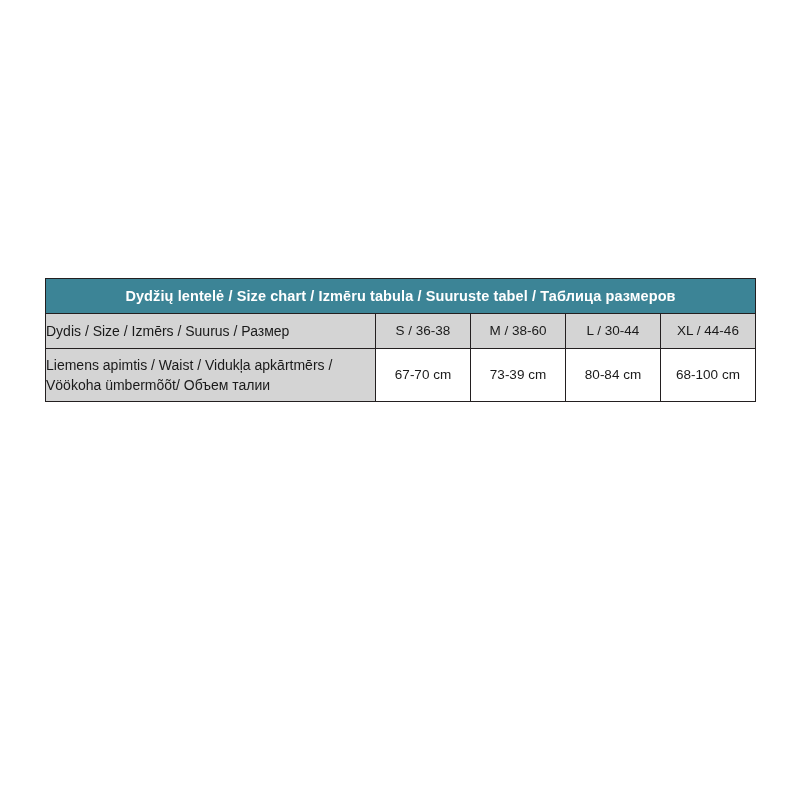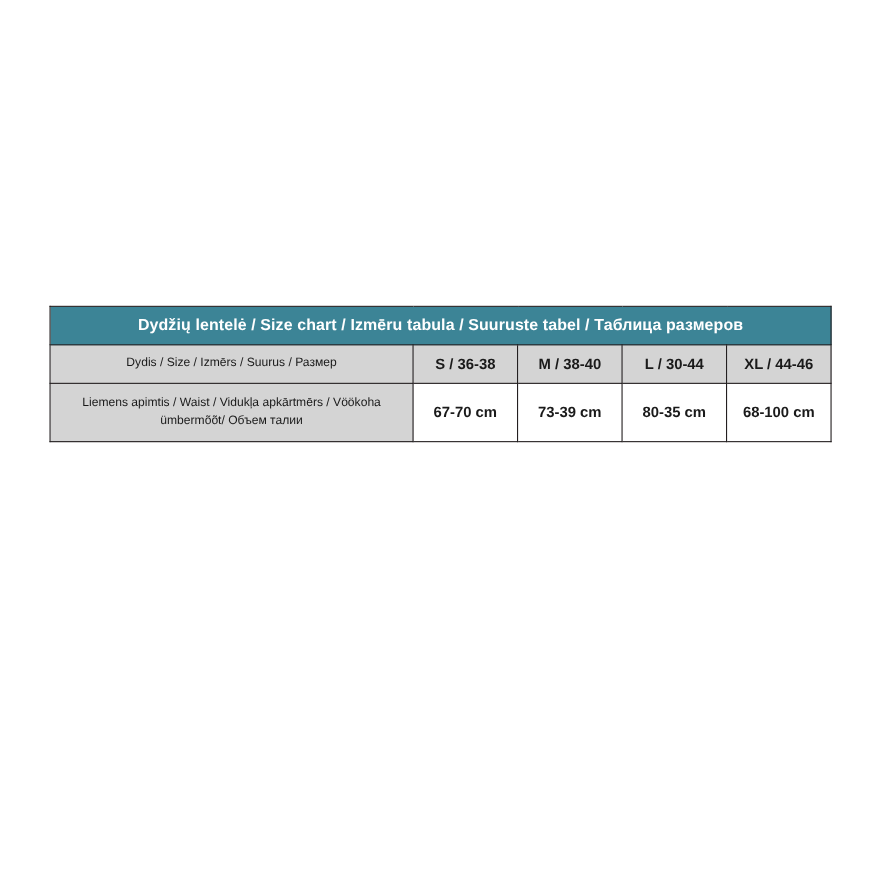--- a/index.html
+++ b/index.html
@@ -45,34 +45,32 @@
     text-align: center;
     height: 34px;
     letter-spacing: 0.1px;
   }
   .head-row td {
     background: #d4d4d4;
     height: 34px;
   }
   .label-cell {
     background: #d4d4d4;
-    text-align: center;
-    font-size: 11px;
+    font-size: 14px;
     color: #1a1a1a;
     padding: 6px 10px;
     line-height: 1.45;
   }
   .value-cell {
     background: #ffffff;
     text-align: center;
     font-size: 13.5px;
     color: #1a1a1a;
     padding: 6px 4px;
     line-height: 1.45;
-    font-weight: bold;
   }
   .head-row .value-cell {
     background: #d4d4d4;
   }
   .row-tall td { height: 52px; }
 </style>
 </head>
 <body>
 
 <div class="page">
@@ -85,27 +83,27 @@
         <col style="width:95px">
         <col style="width:95px">
       </colgroup>
       <tbody>
         <tr>
           <td class="title-cell" colspan="5">Dydžių lentelė / Size chart / Izmēru tabula / Suuruste tabel / Таблица размеров</td>
         </tr>
         <tr class="head-row">
           <td class="label-cell">Dydis / Size / Izmērs / Suurus / Размер</td>
           <td class="value-cell">S / 36-38</td>
-          <td class="value-cell">M / 38-40</td>
+          <td class="value-cell">M / 38-60</td>
           <td class="value-cell">L / 30-44</td>
           <td class="value-cell">XL / 44-46</td>
         </tr>
         <tr class="row-tall">
           <td class="label-cell">Liemens apimtis / Waist / Vidukļa apkārtmērs / Vöökoha ümbermõõt/ Объем талии</td>
           <td class="value-cell">67-70 cm</td>
           <td class="value-cell">73-39 cm</td>
-          <td class="value-cell">80-35 cm</td>
+          <td class="value-cell">80-84 cm</td>
           <td class="value-cell">68-100 cm</td>
         </tr>
       </tbody>
     </table>
   </div>
 </div>
 
 </body></html>

